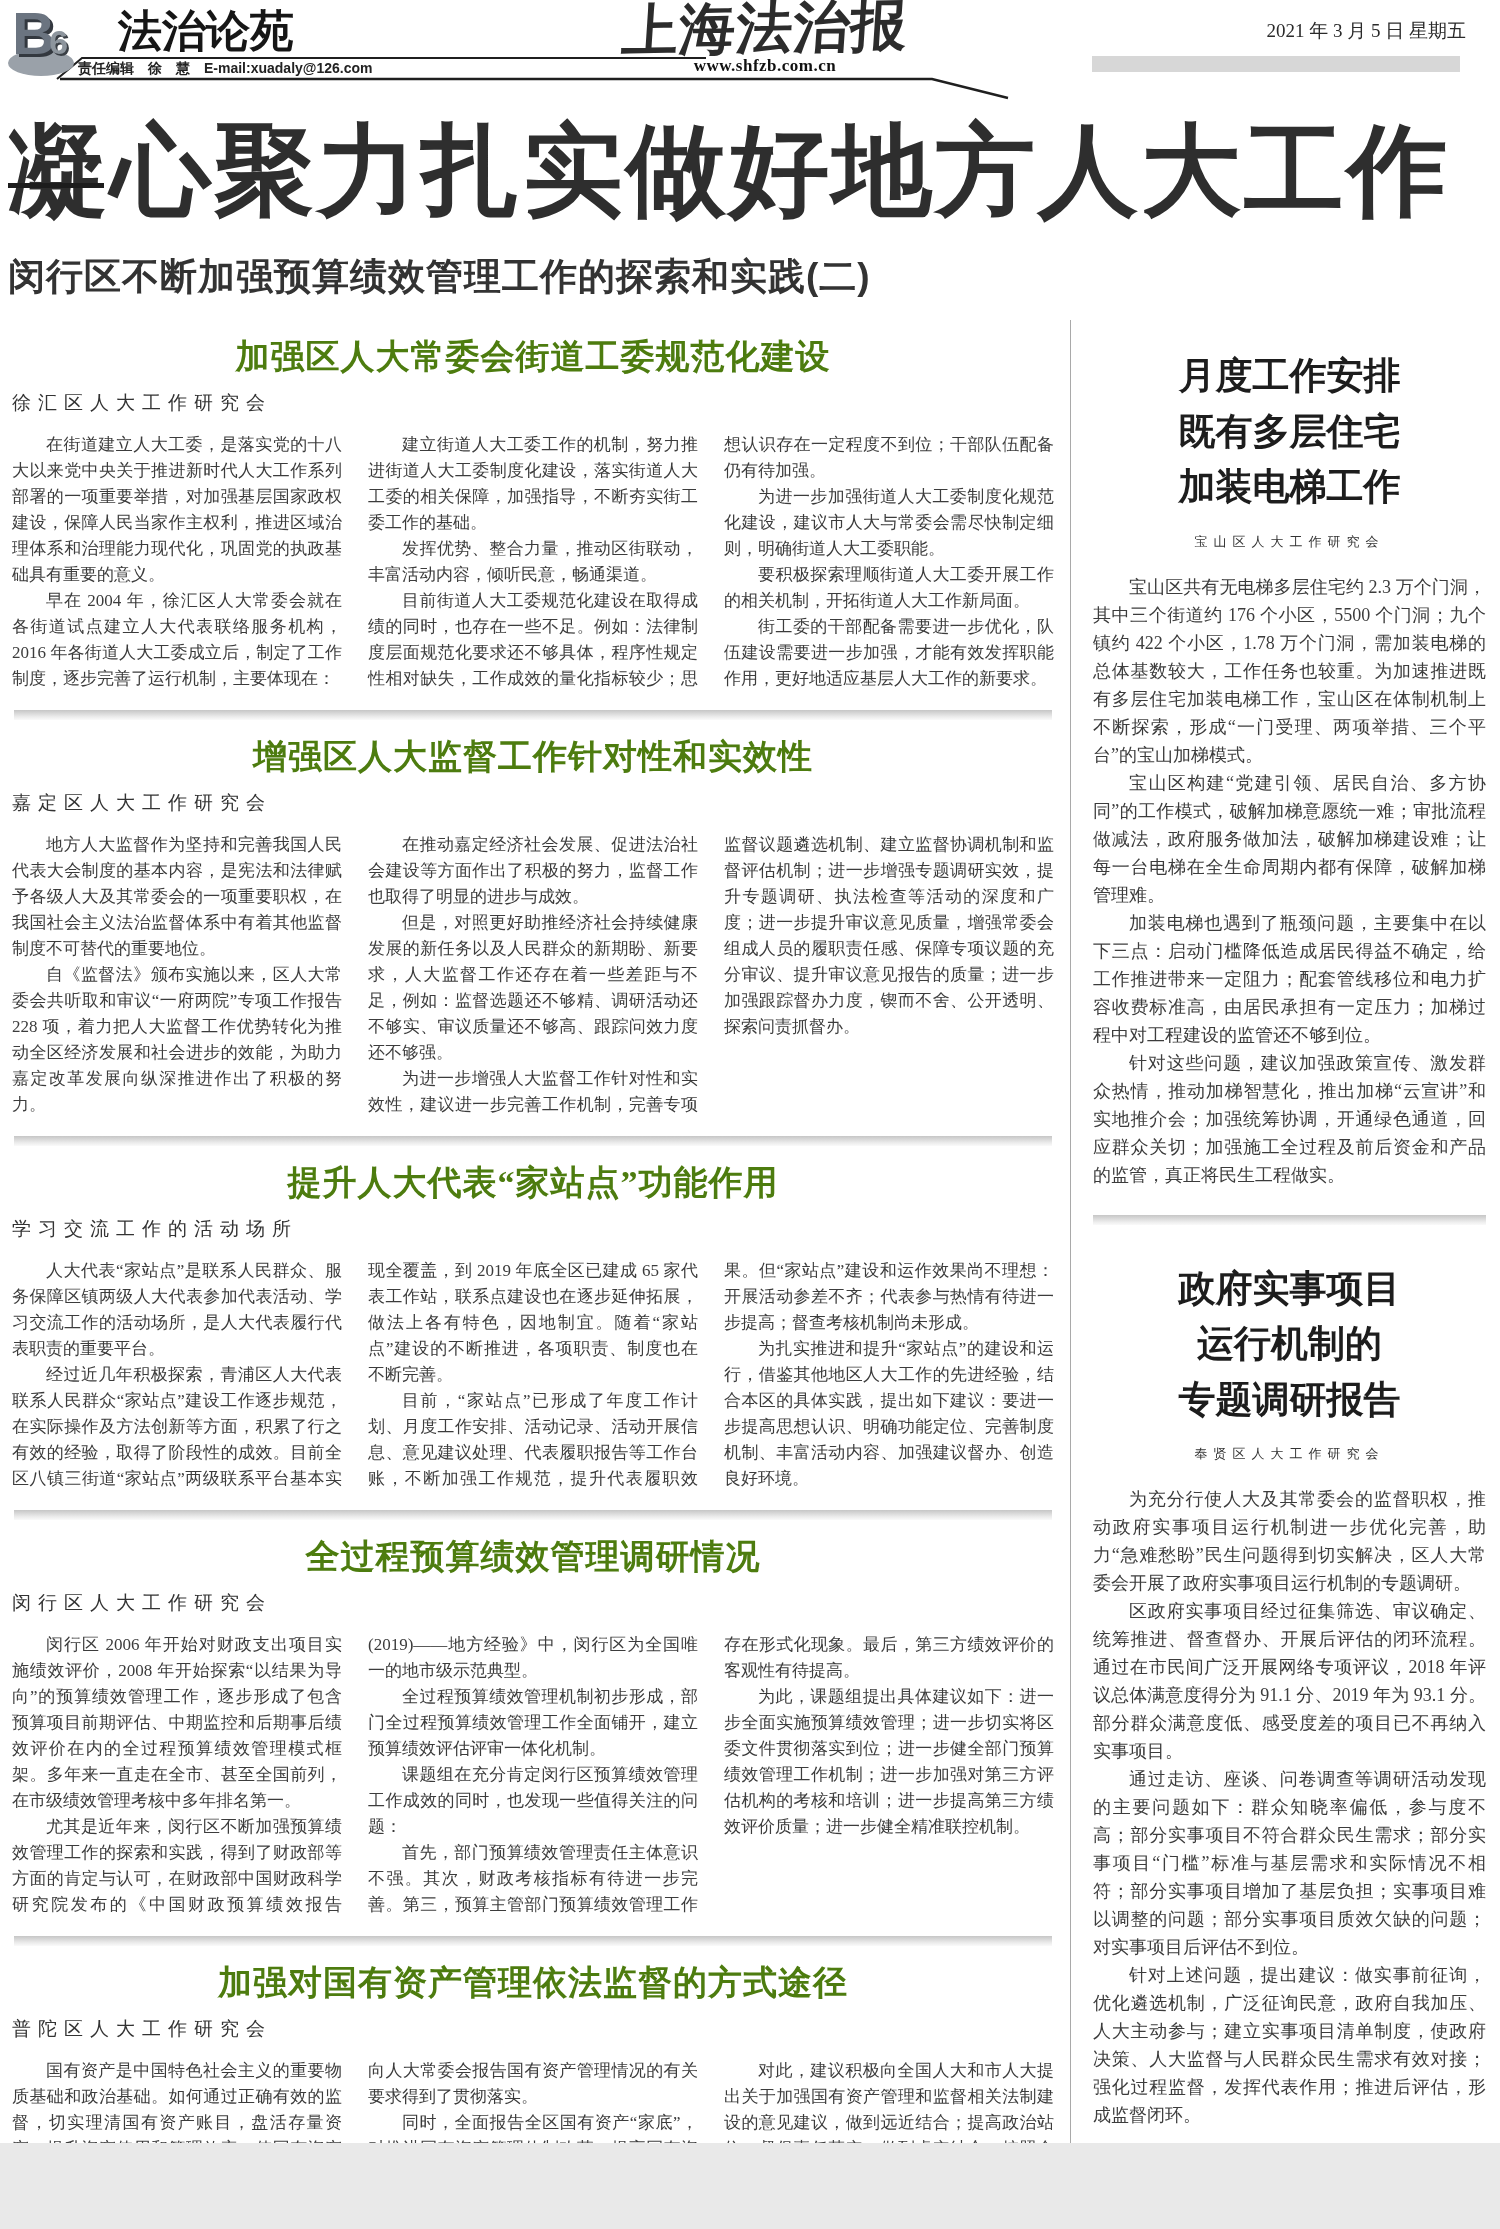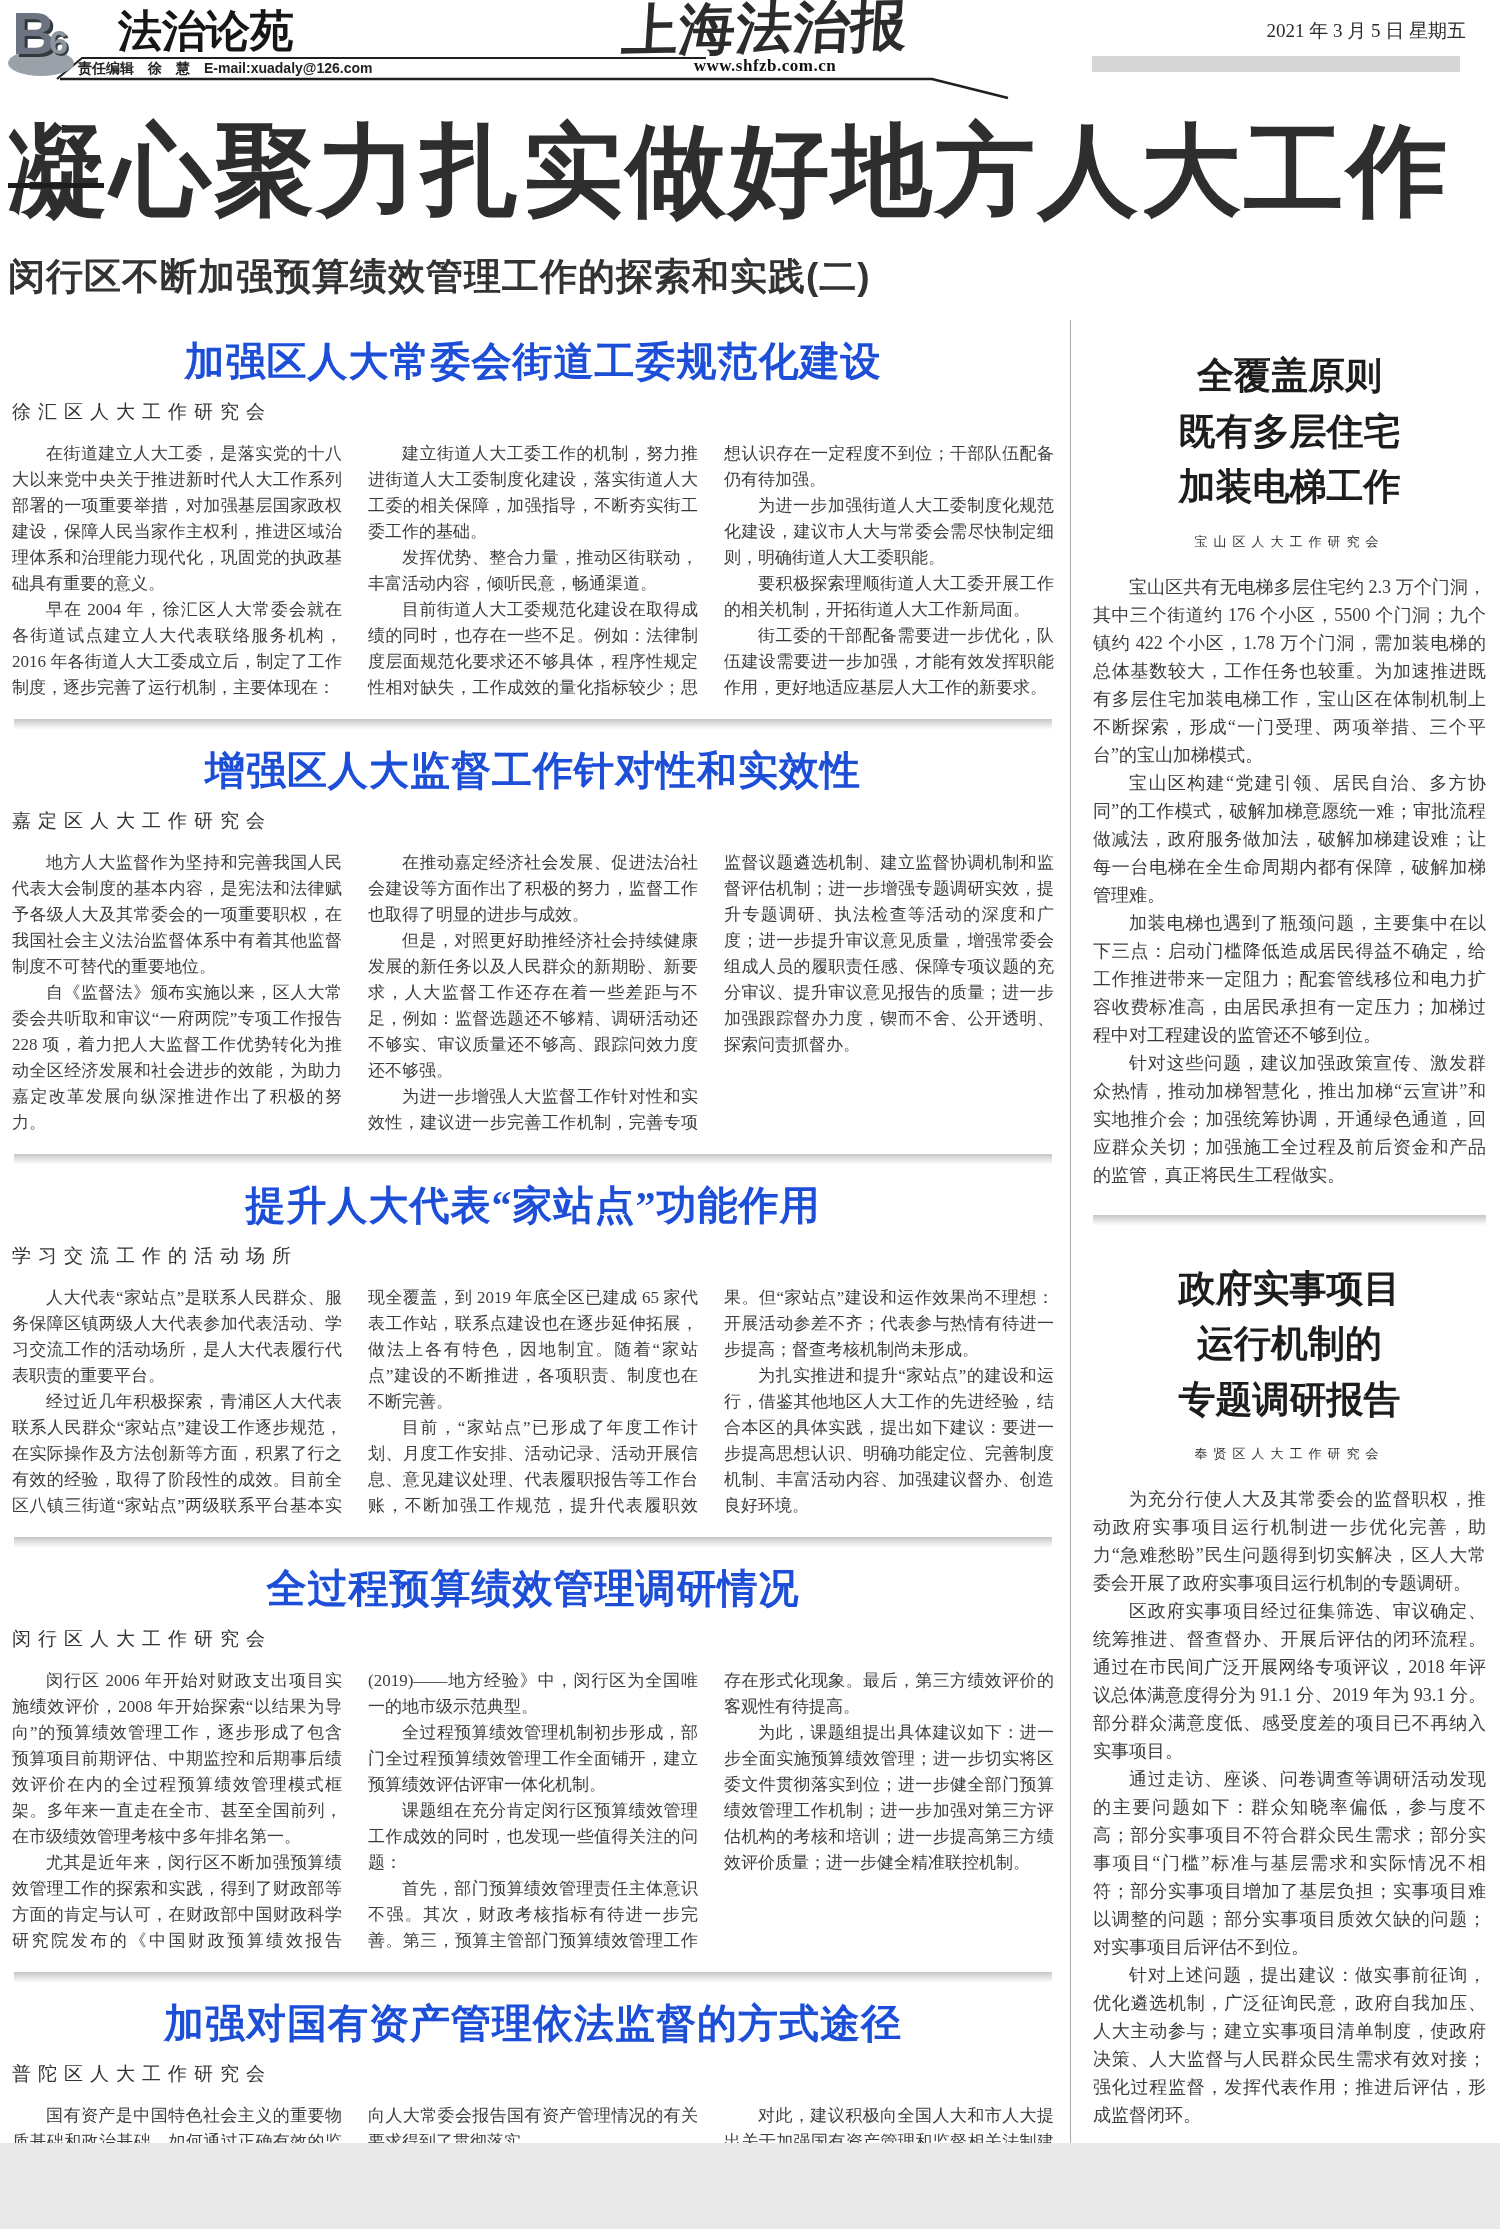--- a/index.html
+++ b/index.html
@@ -34,21 +34,21 @@
   
   .headline-block { position:relative; padding:14px 8px 0 8px; }
   .headline { font-family:"Liberation Sans", sans-serif; font-weight:900;
     font-size:100px; line-height:112px; letter-spacing:3px; color:#2e2e2e; white-space:nowrap; }
   .subtitle { font-family:"Liberation Sans", sans-serif; font-weight:700;
     font-size:37px; color:#333; margin-top:26px; letter-spacing:1px; }
   
   .content { display:flex; align-items:stretch; padding:18px 14px 0 12px; }
   .main { flex:0 0 1042px; }
   .sidebar { flex:1; margin-left:16px; border-left:1px solid #a9a9a9; padding-left:22px; }
-  .article-title { text-align:center; font-size:40px; font-weight:700; color:#1d4ed8;
+  .article-title { text-align:center; font-size:34px; font-weight:700; color:#4d7c0f;
     margin:14px 0 10px 0; letter-spacing:1px; }
   .article-byline { font-size:19px; color:#333; letter-spacing:7px; margin-bottom:16px; }
   .article-body { column-count:3; column-gap:26px; text-align:justify;
     font-size:17px; line-height:26px; color:#3c3c3c; }
   .para { text-indent:2em; margin:0; }
   .sep { height:10px; margin:18px 2px 6px 2px;
     background:linear-gradient(180deg,#c6c6c6 0%, #ededed 70%, #fafafa 100%); }
   
   .side-article { padding-top:28px; }
   .side-title { text-align:center; font-size:37px; font-weight:700; color:#1d1d1d; line-height:1.5; }
@@ -155,21 +155,21 @@
             <p class="para">对此，建议积极向全国人大和市人大提出关于加强国有资产管理和监督相关法制建设的意见建议，做到远近结合；提高政治站位，督促责任落实，做到虚实结合；按照全口径、全覆盖原则，推动国资底数清查，做到统分结合；结合预算联网监督系统建设，夯实基础工作，做到点面结合；加强人大国有资产监督机构队伍建设，提高代表参与度，做到专兼结合。</p>
           </div>
       </section>
 
     </div>
 
     <aside class="sidebar">
 
       <section class="side-article">
         <h3 class="side-title">
-          <span>全覆盖原则</span>
+          <span>月度工作安排</span>
           <span>既有多层住宅</span>
           <span>加装电梯工作</span>
         </h3>
         <div class="side-byline">宝山区人大工作研究会</div>
         <div class="side-body">
             <p class="para">宝山区共有无电梯多层住宅约 2.3 万个门洞，其中三个街道约 176 个小区，5500 个门洞；九个镇约 422 个小区，1.78 万个门洞，需加装电梯的总体基数较大，工作任务也较重。为加速推进既有多层住宅加装电梯工作，宝山区在体制机制上不断探索，形成“一门受理、两项举措、三个平台”的宝山加梯模式。</p>
             <p class="para">宝山区构建“党建引领、居民自治、多方协同”的工作模式，破解加梯意愿统一难；审批流程做减法，政府服务做加法，破解加梯建设难；让每一台电梯在全生命周期内都有保障，破解加梯管理难。</p>
             <p class="para">加装电梯也遇到了瓶颈问题，主要集中在以下三点：启动门槛降低造成居民得益不确定，给工作推进带来一定阻力；配套管线移位和电力扩容收费标准高，由居民承担有一定压力；加梯过程中对工程建设的监管还不够到位。</p>
             <p class="para">针对这些问题，建议加强政策宣传、激发群众热情，推动加梯智慧化，推出加梯“云宣讲”和实地推介会；加强统筹协调，开通绿色通道，回应群众关切；加强施工全过程及前后资金和产品的监管，真正将民生工程做实。</p>
           </div>

